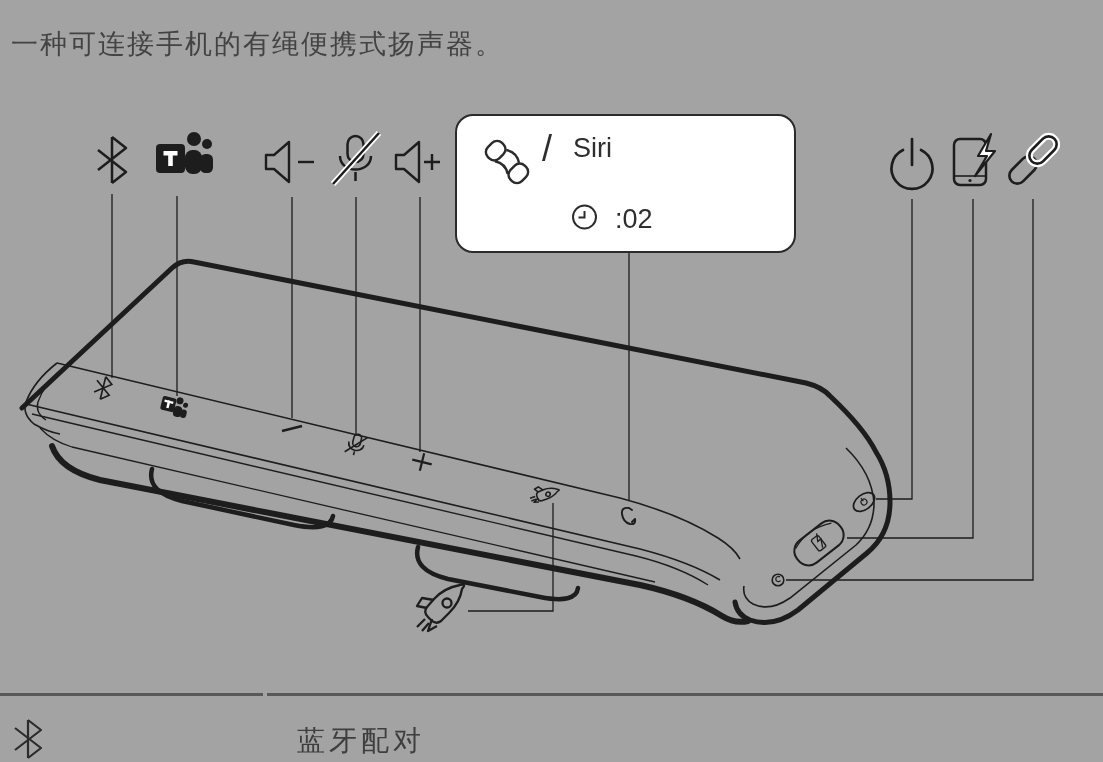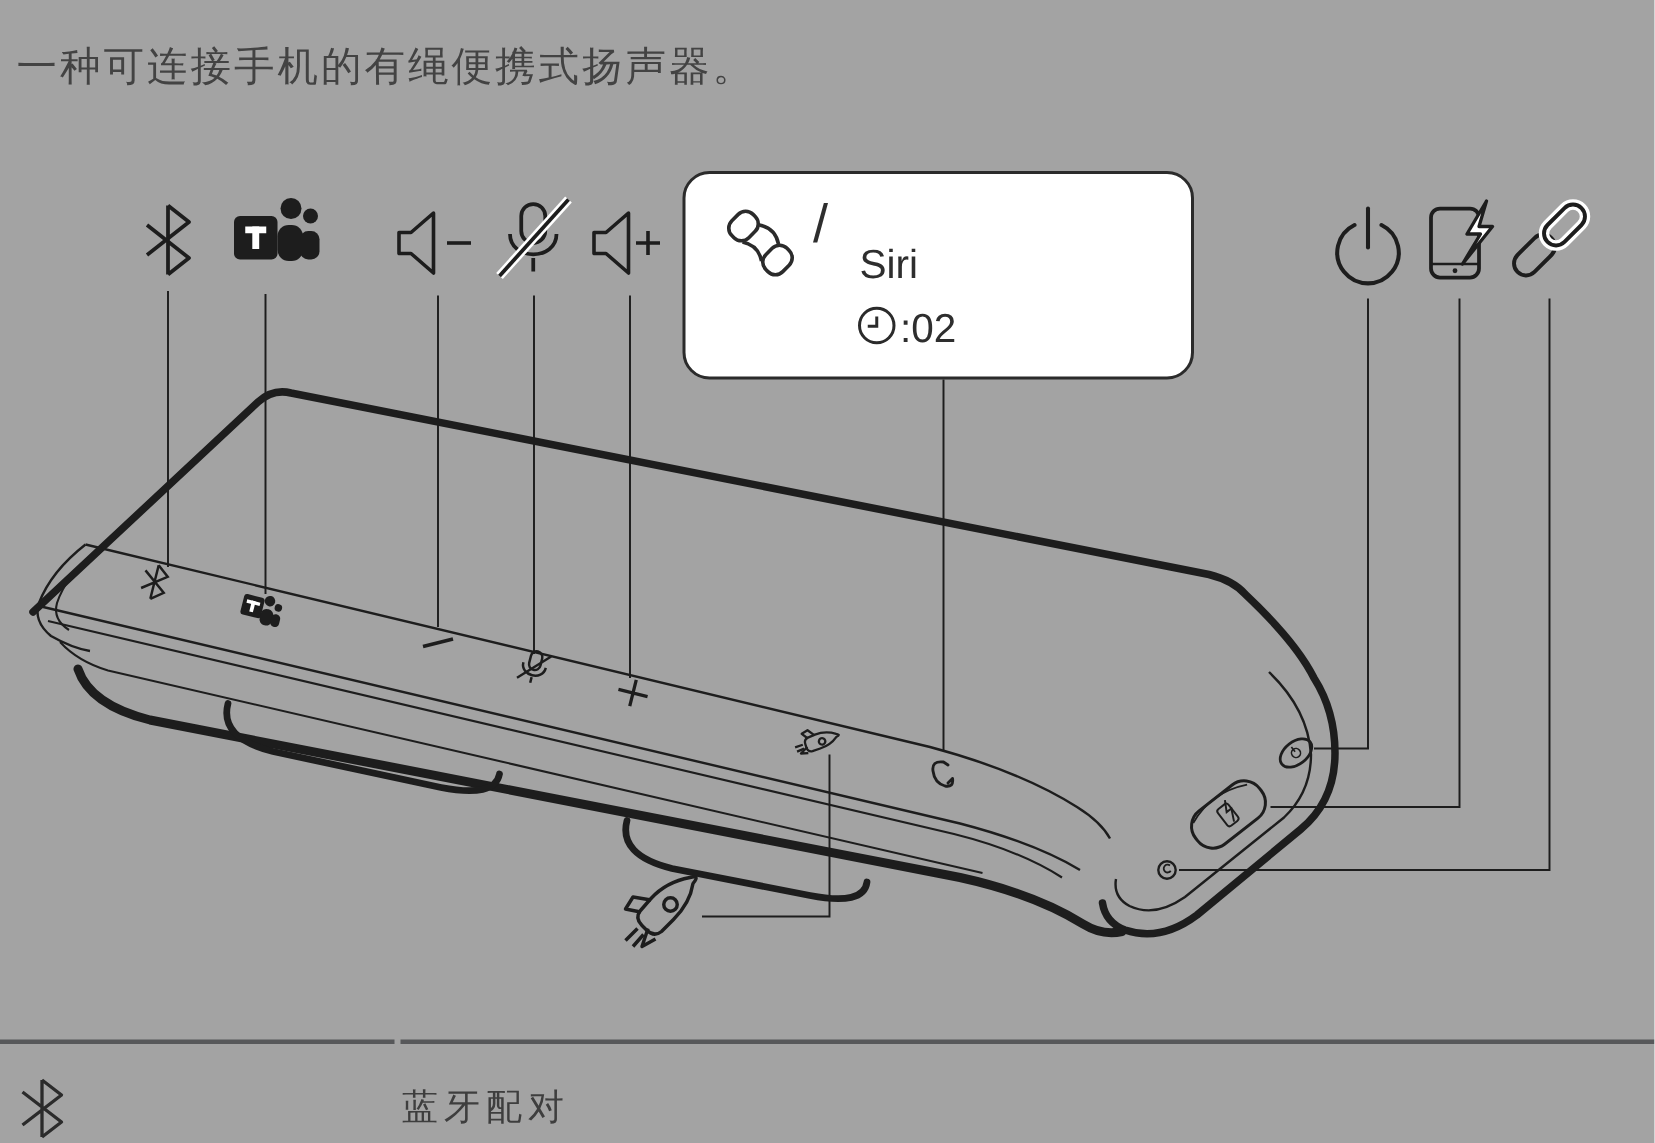--- a/index.html
+++ b/index.html
@@ -11,26 +11,26 @@
     position:absolute;left:11px;top:26px;font-size:27px;letter-spacing:2px;color:#434343;
     white-space:nowrap;
   }
   .diagram-svg{position:absolute;left:0;top:0;width:1103px;height:762px;}
   .assistant-box{
     position:absolute;left:455px;top:114px;width:341px;height:139px;
     border:2px solid #2b2b2b;border-radius:18px;background:#ffffff;box-sizing:border-box;
   }
   .assistant-box svg{position:absolute;left:0;top:0;}
   .ab-text{position:absolute;color:#2e2e2e;font-size:27px;white-space:nowrap;}
-  .ab-line1{left:116px;top:17px;margin-top:28px;}
+  .ab-line1{left:116px;top:17px;}
   .ab-line2{left:116px;top:50px;}
   .ab-sep{left:85px;top:12px;font-size:36px;font-weight:300;}
-  .ab-time{left:143px;top:88px;}
+  .ab-time{left:158px;top:88px;}
   .legend-label{
-    position:absolute;left:268px;top:722px;font-size:24px;letter-spacing:4px;color:#3e3e3e;
+    position:absolute;left:297px;top:722px;font-size:28px;letter-spacing:4px;color:#3e3e3e;
     white-space:nowrap;
   }
   .divider{position:absolute;top:693px;height:2.5px;background:#57585a;}
   .divider.seg1{left:0;width:263px;}
   .divider.seg2{left:267px;width:836px;}
 </style>
 </head>
 <body>
 
 <div class="page">

